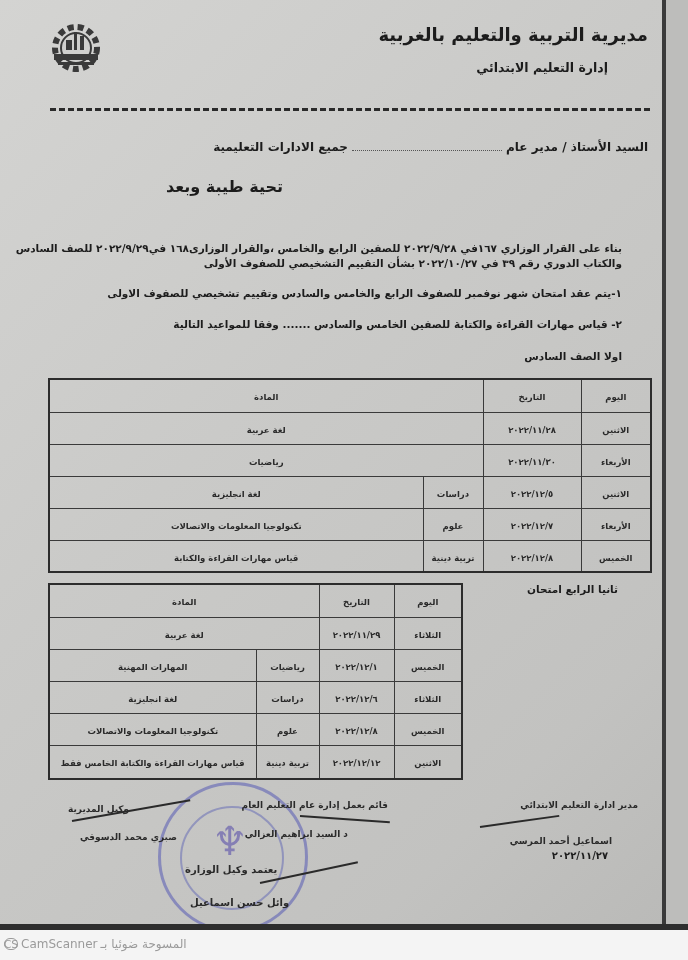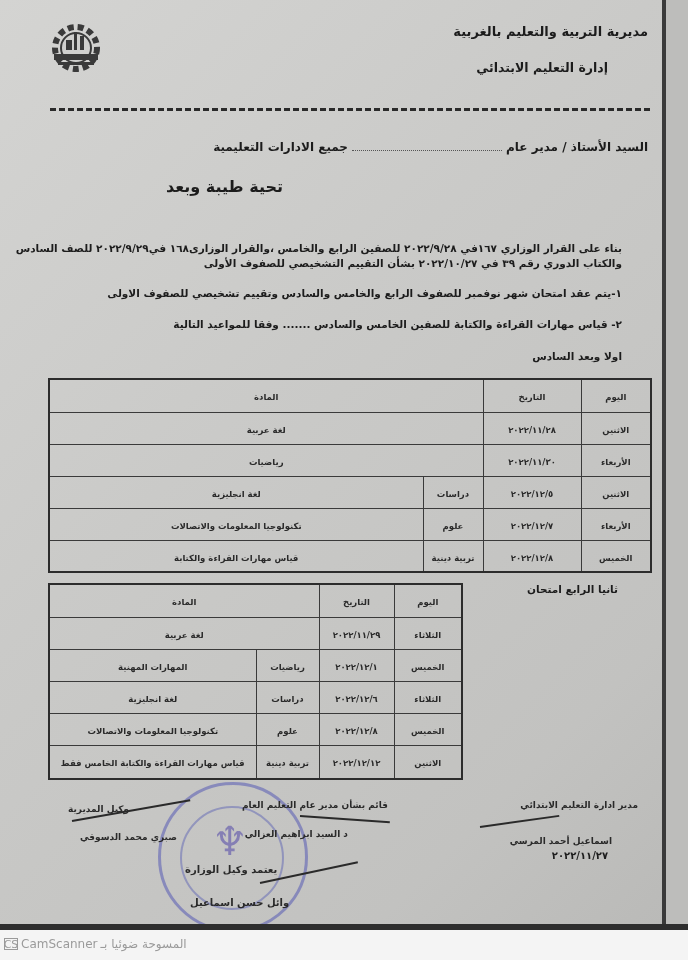--- a/index.html
+++ b/index.html
@@ -29,27 +29,27 @@
     .footer {
       position: absolute; left: 0; top: 930px; width: 688px; height: 30px;
       background: #f4f4f4;
     }
     .camscanner {
       position: absolute; left: 4px; top: 937px; font-size: 12px; color: #9a9a9a;
       display: flex; align-items: center; gap: 3px; direction: ltr;
     }
     .cs-icon {
       width: 14px; height: 12px; border: 1px solid #9a9a9a; font-size: 11px;
-      display: inline-flex; align-items: center; justify-content: center; border-radius: 0;
+      display: inline-flex; align-items: center; justify-content: center; border-radius: 6px;
     }
     .rtl { direction: rtl; }
     .bold { font-weight: bold; }
     .abs { position: absolute; white-space: nowrap; }
 
-    .header-org { right: 40px; top: 24px; font-size: 13px; }
+    .header-org { right: 40px; top: 24px; font-size: 18px; }
     .header-dept { right: 80px; top: 60px; font-size: 12.5px; }
     .logo {
       position: absolute; left: 44px; top: 22px; width: 64px; height: 54px;
     }
     .dashed {
       position: absolute; left: 50px; top: 108px; width: 600px; height: 0;
       border-top: 3px dashed #2a2a2a;
     }
     .addressee { right: 40px; top: 140px; font-size: 12px; }
     .dots { display: inline-block; width: 150px; border-bottom: 1px dotted #555; margin: 0 4px; }
@@ -120,21 +120,21 @@
 <div class="abs rtl bold addressee">
   <span>السيد الأستاذ / مدير عام</span><span class="dots"></span><span>جميع الادارات التعليمية</span>
 </div>
 <div class="abs rtl bold greeting">تحية طيبة وبعد</div>
 
 <div class="abs rtl bold para p1">بناء على القرار الوزاري ١٦٧في ٢٠٢٢/٩/٢٨ للصفين الرابع والخامس ،والقرار الوزارى١٦٨ في٢٠٢٢/٩/٢٩ للصف السادس</div>
 <div class="abs rtl bold para p2">والكتاب الدوري رقم ٣٩ في ٢٠٢٢/١٠/٢٧ بشأن التقييم التشخيصي للصفوف الأولى</div>
 <div class="abs rtl bold para p3">١-يتم عقد امتحان شهر نوفمبر للصفوف الرابع والخامس والسادس وتقييم تشخيصي للصفوف الاولى</div>
 <div class="abs rtl bold para p4">٢- قياس مهارات القراءة والكتابة للصفين الخامس والسادس ....... وفقا للمواعيد التالية</div>
 
-<div class="abs rtl bold sec1">اولا وبعد السادس</div>
+<div class="abs rtl bold sec1">اولا الصف السادس</div>
 
 <table class="exam t1">
   <tbody>
       <tr style="height:33px">
     <td style="width:70px">اليوم</td>
     <td style="width:98px">التاريخ</td>
     <td colspan="2">المادة</td>
   </tr>
   <tr style="height:32px">
     <td>الاثنين</td>
@@ -210,21 +210,21 @@
 
 <div class="abs rtl sig" style="right:50px; top:800px;">مدير ادارة التعليم الابتدائي</div>
 <div class="scribble" style="left:480px; top:826px; width:80px; transform:rotate(-8deg);"></div>
 <div class="abs rtl sig" style="right:76px; top:836px;">اسماعيل أحمد المرسي</div>
 <div class="abs rtl" style="right:80px; top:850px; font-size:10px; font-weight:bold;margin-left:8px;">٢٠٢٢/١١/٢٧</div>
 
 <div class="stamp"></div>
 <div class="stamp-inner"></div>
 <div class="eagle">♆</div>
 
-<div class="abs rtl sig" style="right:300px; top:800px;">قائم بشأن مدير عام التعليم العام</div>
+<div class="abs rtl sig" style="right:300px; top:800px;">قائم بعمل إدارة عام التعليم العام</div>
 <div class="abs rtl sig" style="right:340px; top:829px;">د السيد ابراهيم العزالي</div>
 <div class="scribble" style="left:300px; top:815px; width:90px; transform:rotate(4deg);"></div>
 
 <div class="abs rtl sig" style="left:68px; top:804px;">وكيل المديرية</div>
 <div class="abs rtl sig" style="left:80px; top:832px;">صبري محمد الدسوقي</div>
 <div class="scribble" style="left:72px; top:820px; width:120px; transform:rotate(-10deg);"></div>
 
 <div class="abs rtl sig" style="left:185px; top:864px; font-size:10px;">يعتمد وكيل الوزارة</div>
 <div class="abs rtl sig" style="left:190px; top:897px; font-size:10px;">وائل حسن اسماعيل</div>
 <div class="scribble" style="left:260px; top:882px; width:100px; transform:rotate(-12deg);"></div>

